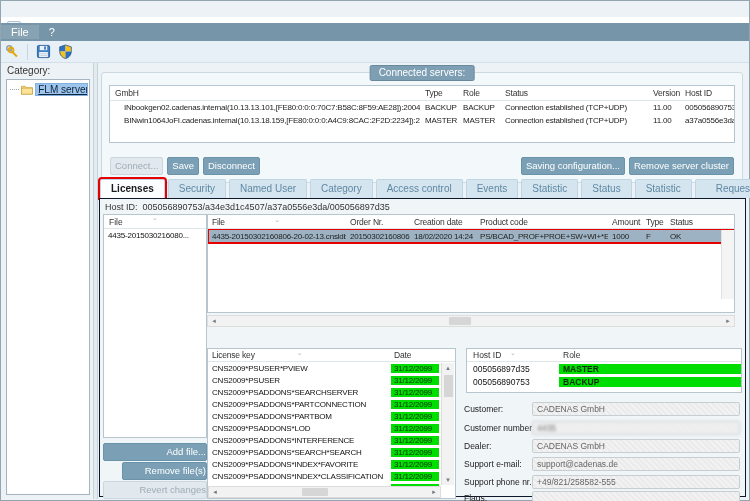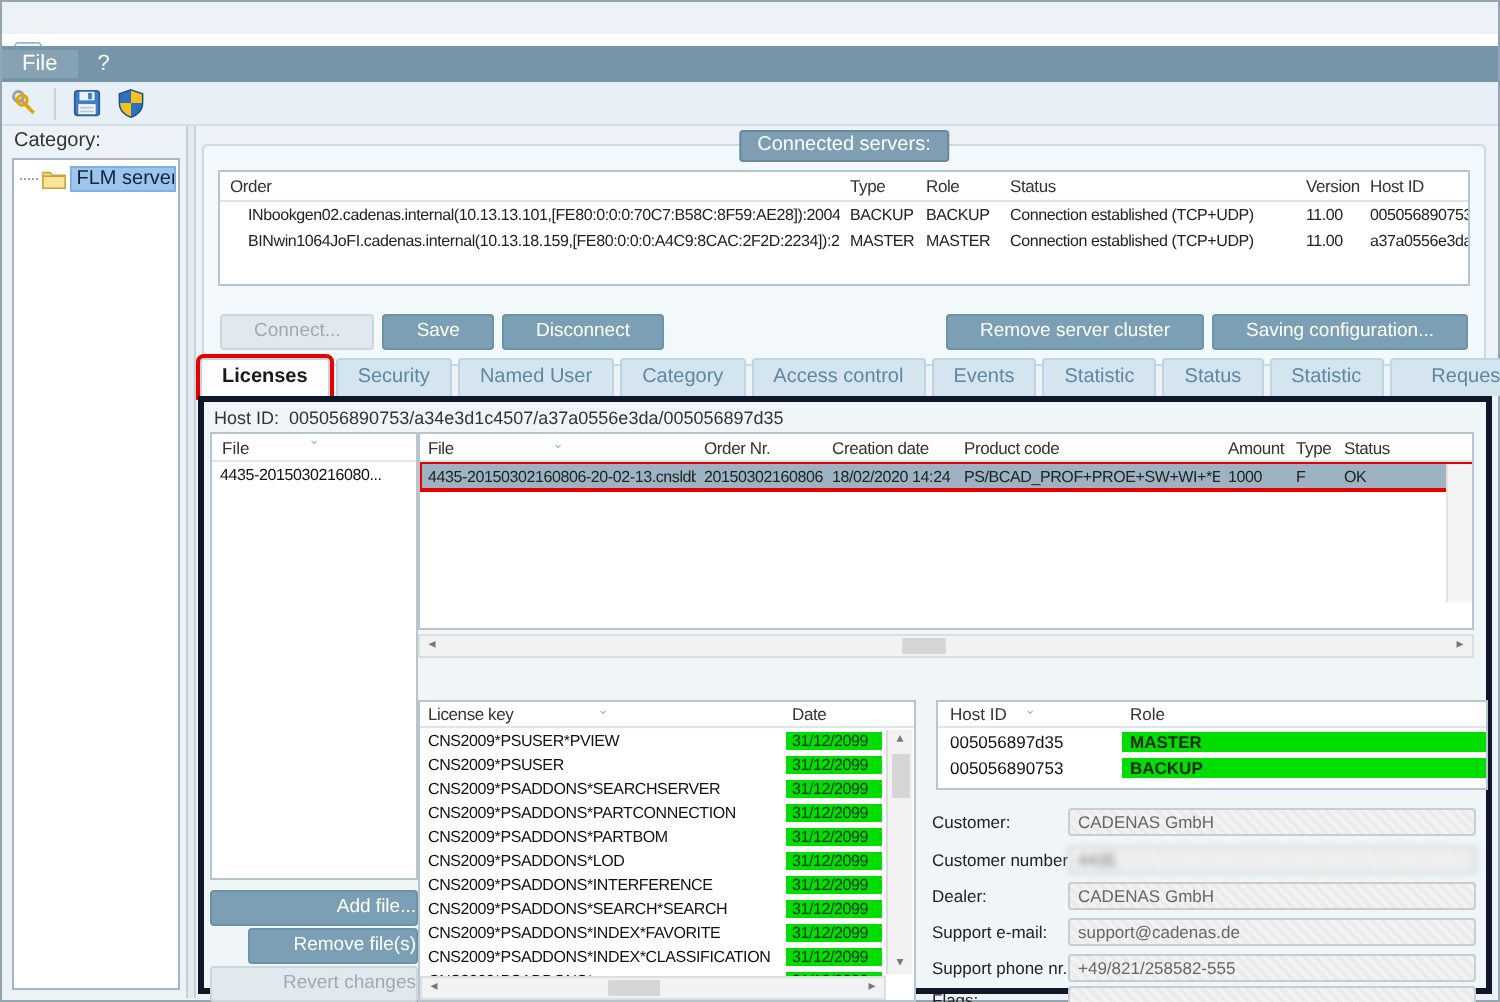--- a/index.html
+++ b/index.html
@@ -28,49 +28,49 @@
   .tbbtn { width:22px; height:20px; display:flex; align-items:center; justify-content:center; }
   .tbbtn svg { width:15px; height:15px; }
 
   
   .sidebar { position:absolute; left:0; top:62px; width:92px; bottom:1px; background:#edf2f6; }
   .sidebar .cat-label { font-size:10px; color:#333; margin:2px 0 2px 6px; }
   .tree { position:absolute; left:5px; top:16px; right:3px; bottom:4px; background:#fff; border:1px solid #a6b5bf; padding:2px 1px; }
   .treeitem { display:flex; align-items:center; font-size:10px; height:14px; }
   .tree-dots { width:10px; border-top:1px dotted #9aa; margin-left:2px; }
   .treeitem .ficon { width:13px; height:11px; margin:0 2px; }
-  .treeitem .tlabel { background:#9cc4ec; border:1px solid #7fb0e0; padding:0 2px; color:#10243a; white-space:nowrap; overflow:hidden; }
+  .treeitem .tlabel { background:#9cc4ec; border:1px solid #7fb0e0; padding:0 2px; color:#10243a; white-space:nowrap; overflow:hidden;text-decoration:underline; }
   .splitter { position:absolute; left:92px; top:62px; width:5px; bottom:1px; border-left:1px solid #c6d2da; border-right:1px solid #c6d2da; background:#e3ebf1; }
 
   
   .right { position:absolute; left:97px; top:62px; right:1px; bottom:1px; background:#edf2f6; }
 
   
   .groupbox { position:absolute; left:3px; top:9px; right:5px; height:111px; background:#f3f8fb; border:1px solid #ccd9e2; border-radius:3px; }
   .groupchip { position:absolute; top:-8px; left:50%; transform:translateX(-50%); background:#7e9fb3; color:#fff; font-size:10px; padding:1px 8px 2px; border:1px solid #68889c; border-radius:2px; white-space:nowrap; }
   .srvtable { position:absolute; left:7px; top:12px; right:7px; height:58px; background:#fff; border:1px solid #b7c5cf; overflow:hidden; }
   .srow { display:flex; align-items:center; height:13px; font-size:8px; color:#222; letter-spacing:-0.2px; white-space:nowrap; }
   .srow.hdr { height:15px; font-size:8.5px; border-bottom:1px solid #dfe6ea; color:#333; }
   .sc { overflow:hidden; padding-left:5px; flex:none; }
   .c-name{width:310px;} .c-type{width:38px;} .c-role{width:42px;} .c-status{width:148px;} .c-ver{width:32px;} .c-hid{width:56px;}
   .srow .c-name.ind { padding-left:14px; }
 
   .grp-buttons { position:absolute; left:8px; right:8px; bottom:7px; display:flex; gap:4px; align-items:center; }
-  .btn { background:#7ba0b6; border:1px solid #6a92a8; border-radius:2px; color:#fff; font-size:9.5px; padding:2px 16px 3px; white-space:nowrap; }
+  .btn { background:#7ba0b6; border:1px solid #6a92a8; border-radius:2px; color:#fff; font-size:9.5px; padding:2px 4px 3px; white-space:nowrap; }
   .btn.disabled { background:#e2e9ee; border-color:#ccd6dd; color:#9fabb4; }
   .spacer { flex:1; }
 
   
   .tabbar { position:absolute; left:2px; top:114px; right:2px; height:21px; display:flex; gap:3px; align-items:flex-end; }
   .tab { background:#d5e5f0; border:1px solid #c0d5e3; border-bottom:none; border-radius:2px 2px 0 0; color:#5e88a2; font-size:10px; padding:3px 10px 4px; white-space:nowrap; }
   .tab.active { background:#fbfdff; color:#1a1a1a; font-weight:bold; outline:2px solid #e60000; }
   .tab.wide { padding:3px 20px 4px; }
 
   
-  .tabpage { position:absolute; left:1px; top:135px; right:2px; bottom:2px; background:#f0f5f8; border:3px solid #0f172a; }
+  .tabpage { position:absolute; left:1px; top:135px; right:2px; bottom:2px; background:#f0f5f8; border:1px solid #0f172a; }
   .hostid-line { position:absolute; left:5px; top:3px; font-size:9px; color:#333; white-space:nowrap; }
   .hostid-line .lbl { margin-right:5px; }
 
   .panel { background:#fff; border:1px solid #b7c5cf; position:absolute; overflow:hidden; }
   .filelist { left:3px; top:15px; width:104px; height:224px; }
   .flhdr { height:14px; font-size:8.5px; color:#333; border-bottom:1px solid #dfe6ea; display:flex; align-items:center; padding-left:5px; position:relative; }
   .sortmark { position:absolute; left:50%; top:-1px; transform:translateX(-50%); font-size:7px; color:#a9b6bf; }
   .flrow { font-size:8px; letter-spacing:-0.2px; color:#111; padding:2px 0 1px 4px; white-space:nowrap; overflow:hidden; }
 
   .filebtn { position:absolute; left:3px; width:104px; height:16px; display:flex; align-items:center; justify-content:center; }
@@ -205,21 +205,21 @@
     </div>
   </div>
   <div class="splitter"></div>
 
   <div class="right">
 
     <div class="groupbox">
       <div class="groupchip">Connected servers:</div>
       <div class="srvtable">
         <div class="srow hdr">
-          <span class="sc c-name">Order</span>
+          <span class="sc c-name">GmbH</span>
           <span class="sc c-type">Type</span>
           <span class="sc c-role">Role</span>
           <span class="sc c-status">Status</span>
           <span class="sc c-ver">Version</span>
           <span class="sc c-hid">Host ID</span>
         </div>
         <div class="srow">
           <span class="sc c-name ind">INbookgen02.cadenas.internal(10.13.13.101,[FE80:0:0:0:70C7:B58C:8F59:AE28]):2004</span>
           <span class="sc c-type">BACKUP</span>
           <span class="sc c-role">BACKUP</span>
@@ -234,22 +234,22 @@
           <span class="sc c-status">Connection established (TCP+UDP)</span>
           <span class="sc c-ver">11.00</span>
           <span class="sc c-hid">a37a0556e3da/00505...</span>
         </div>
       </div>
       <div class="grp-buttons">
         <span class="btn disabled">Connect...</span>
         <span class="btn">Save</span>
         <span class="btn">Disconnect</span>
         <span class="spacer"></span>
+        <span class="btn">Saving configuration...</span>
         <span class="btn">Remove server cluster</span>
-        <span class="btn">Saving configuration...</span>
       </div>
     </div>
 
     <div class="tabbar">
       <span class="tab active">Licenses</span>
       <span class="tab">Security</span>
       <span class="tab">Named User</span>
       <span class="tab">Category</span>
       <span class="tab">Access control</span>
       <span class="tab">Events</span>

